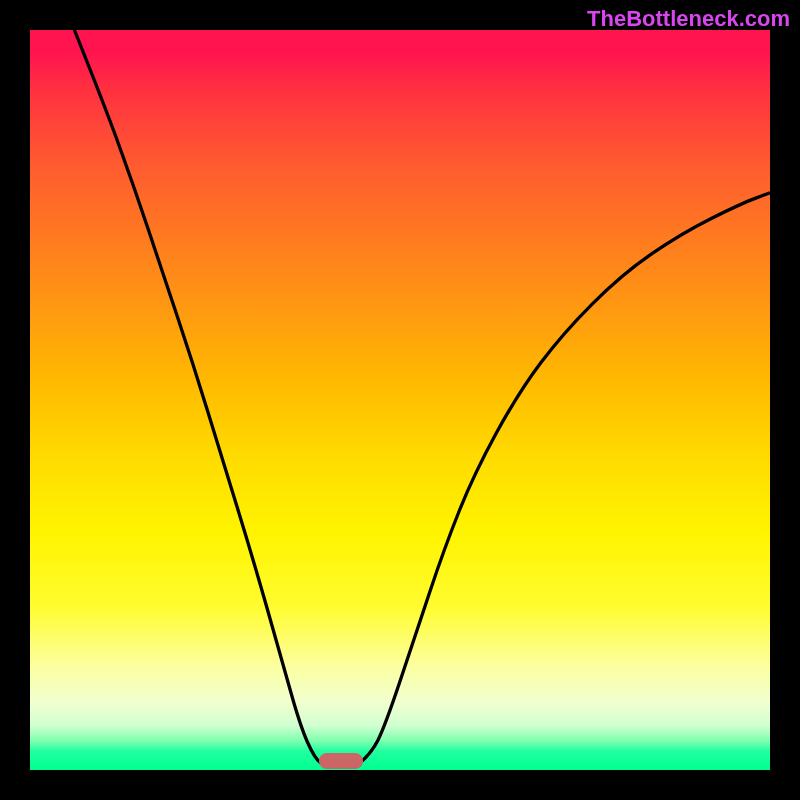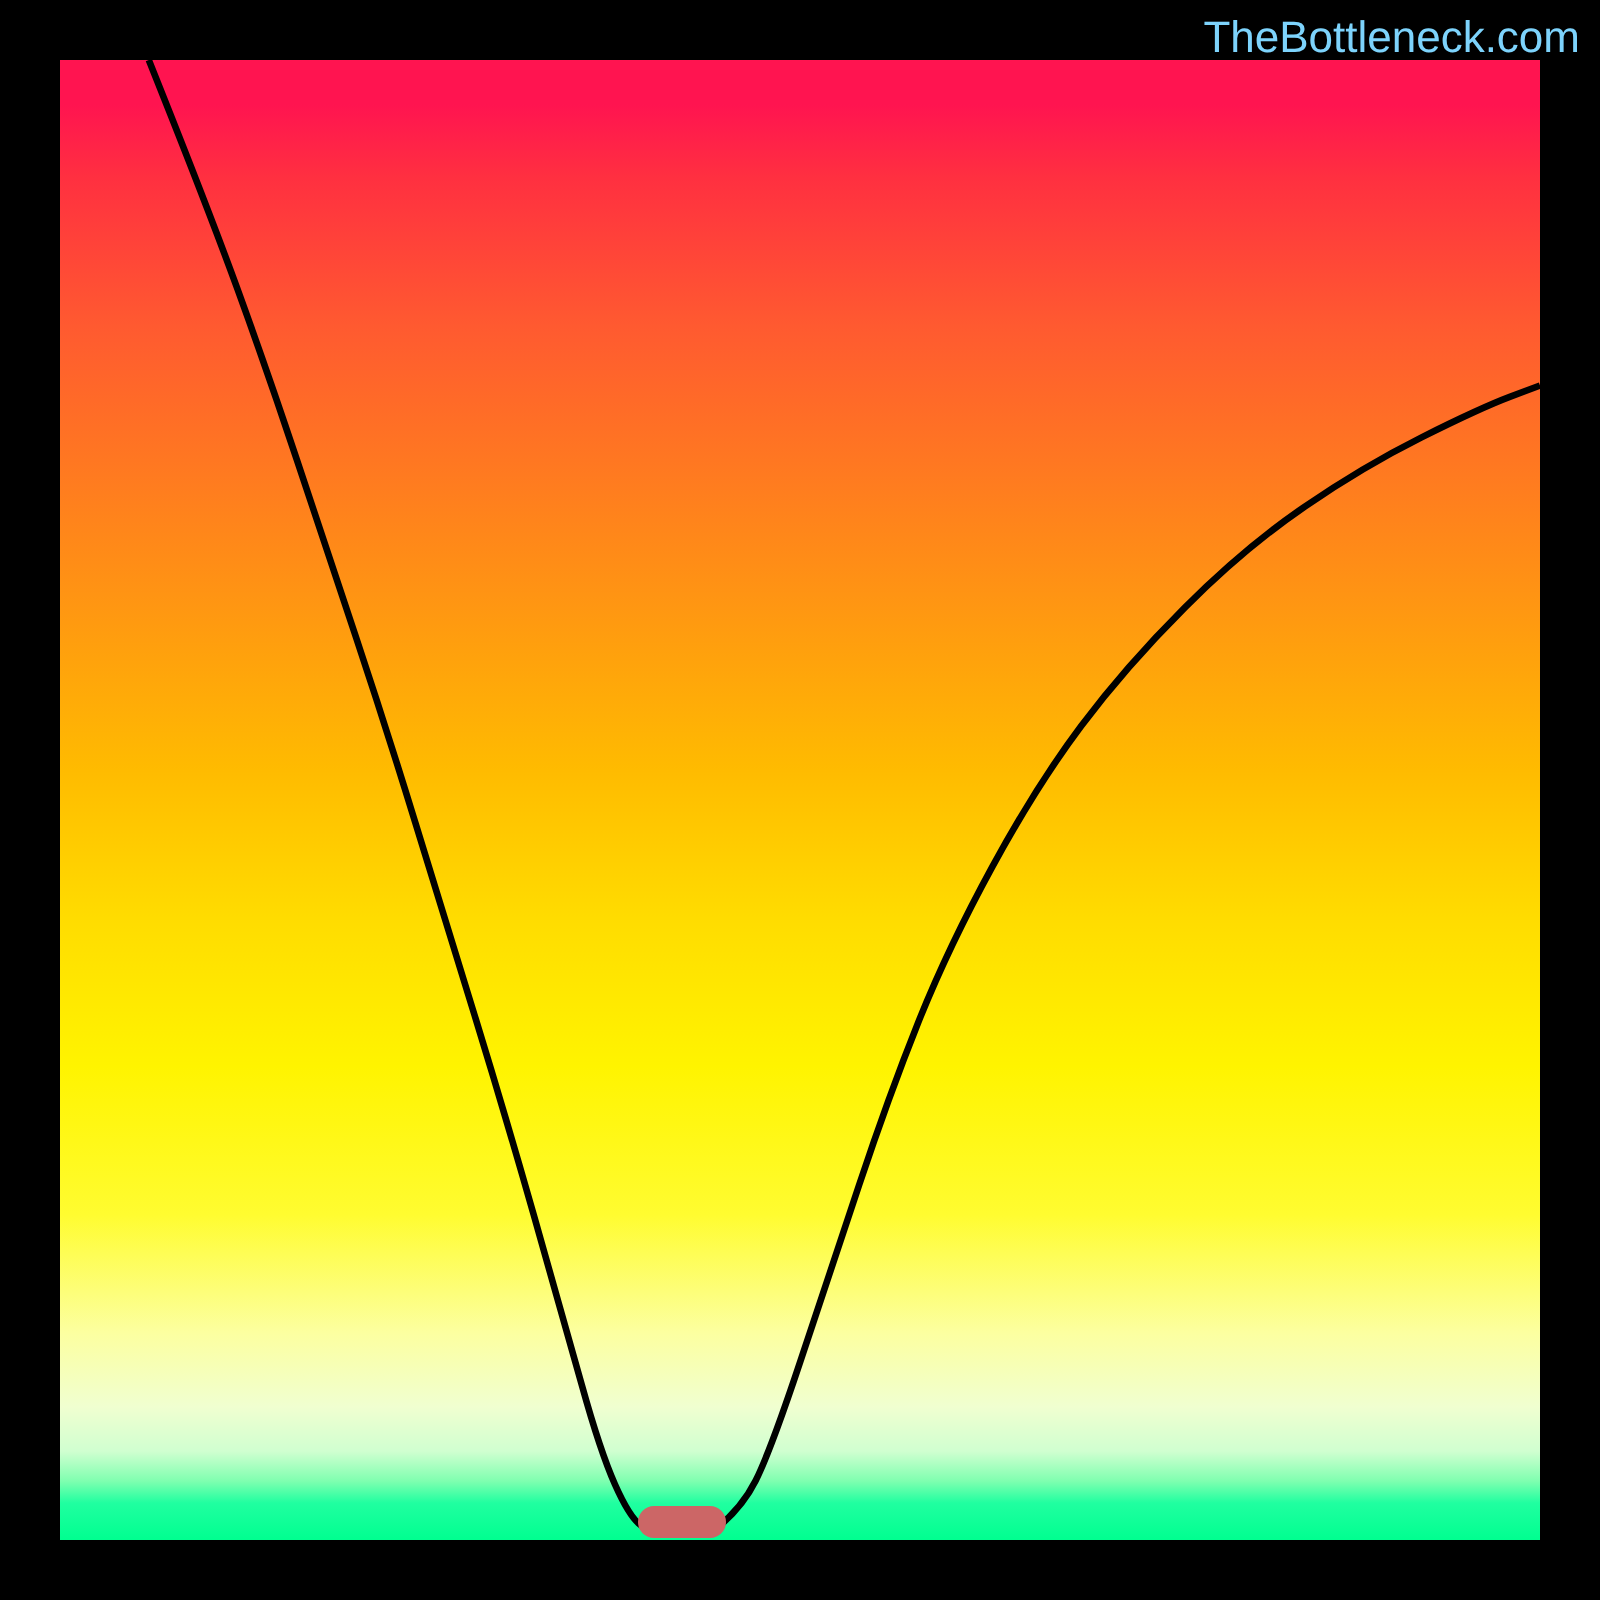--- a/index.html
+++ b/index.html
@@ -39,23 +39,23 @@
       #d0ffd0 94%,
       #80ffb0 96%,
       #20ffa0 97.5%,
       #00ff90 100%
     );
   }
   .watermark {
     position: absolute;
     top: 6px;
     right: 10px;
-    color: #7dd3fc;
+    color: #d946ef;
     font-size: 22px;
-    font-weight: 400;
+    font-weight: 700;
     z-index: 10;
     text-align: right;
   }
   .curve-svg {
     position: absolute;
     left: 30px;
     top: 30px;
     width: 740px;
     height: 740px;
     z-index: 5;

